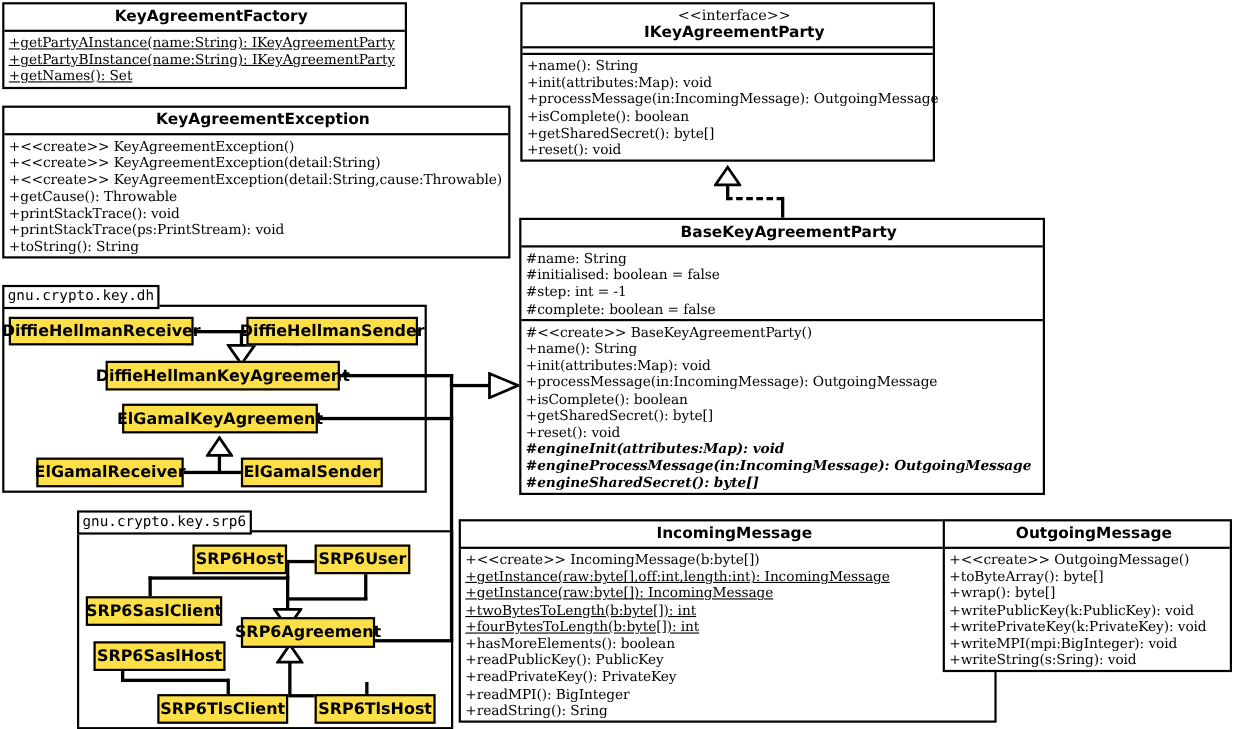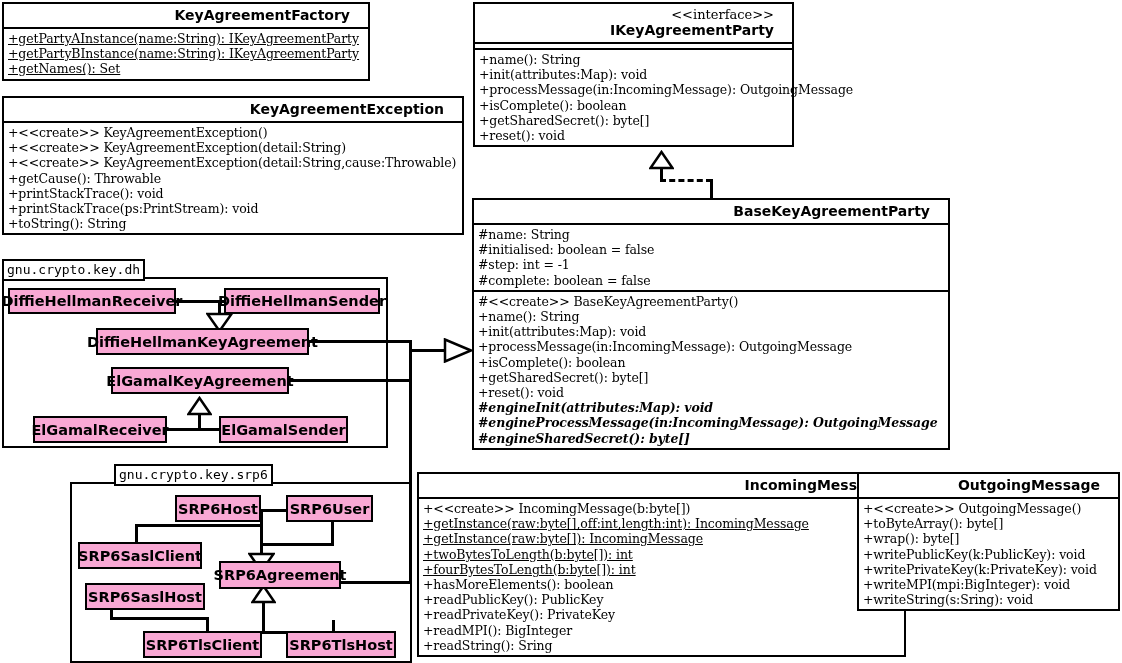--- a/index.html
+++ b/index.html
@@ -20,21 +20,21 @@
   
   .uml-class {
     position: absolute;
     box-sizing: border-box;
     border: 2px solid #000;
     background: #ffffff;
     z-index: 20;
   }
   .uml-title {
     box-sizing: border-box;
-    text-align: right;
+    text-align: center;
     font-weight: bold;
     font-size: 14px;
     font-family: "DejaVu Sans", sans-serif;
     padding: 3px 18px 4px 6px;
     line-height: 16px;
     color: #000;
     margin-left: 24px;
   }
   .uml-title.abstract { }
   .stereo {
@@ -60,21 +60,21 @@
     letter-spacing: -0.1px;
   }
   .feat.static { text-decoration: underline; }
   .feat.abstract { font-style: italic; font-weight: bold; }
 
   
   .uml-simple {
     position: absolute;
     box-sizing: border-box;
     border: 2.5px solid #000;
-    background: #f9a8d4;
+    background: #fde047;
     font-weight: bold;
     font-size: 14.5px;
     text-align: center;
     color: #000;
     display: flex;
     align-items: center;
     justify-content: center;
     z-index: 30;
   }
 
@@ -140,21 +140,21 @@
       <div class="feat">+&lt;&lt;create&gt;&gt; KeyAgreementException()</div>
       <div class="feat">+&lt;&lt;create&gt;&gt; KeyAgreementException(detail:String)</div>
       <div class="feat">+&lt;&lt;create&gt;&gt; KeyAgreementException(detail:String,cause:Throwable)</div>
       <div class="feat">+getCause(): Throwable</div>
       <div class="feat">+printStackTrace(): void</div>
       <div class="feat">+printStackTrace(ps:PrintStream): void</div>
       <div class="feat">+toString(): String</div>
     </div>
   </div>
 
-  <div class="uml-class" style="left:473px; top:2px; width:321px;">
+  <div class="uml-class" style="left:473px; top:2px; width:377px;">
     <div class="uml-title">
       <span class="stereo">&lt;&lt;interface&gt;&gt;</span>
       <span>IKeyAgreementParty</span>
     </div>
     <div class="uml-compartment empty"></div>
     <div class="uml-compartment">
       <div class="feat">+name(): String</div>
       <div class="feat">+init(attributes:Map): void</div>
       <div class="feat">+processMessage(in:IncomingMessage): OutgoingMessage</div>
       <div class="feat">+isComplete(): boolean</div>
@@ -237,21 +237,21 @@
       </svg>
   </div>
 
   <div class="uml-simple" style="left:8px; top:288px; width:168px; height:26px;">DiffieHellmanReceiver</div>
   <div class="uml-simple" style="left:224px; top:288px; width:156px; height:26px;">DiffieHellmanSender</div>
   <div class="uml-simple" style="left:96px; top:328px; width:213px; height:27px;">DiffieHellmanKeyAgreement</div>
   <div class="uml-simple" style="left:111px; top:367px; width:178px; height:27px;">ElGamalKeyAgreement</div>
   <div class="uml-simple" style="left:33px; top:416px; width:134px; height:27px;">ElGamalReceiver</div>
   <div class="uml-simple" style="left:219px; top:416px; width:129px; height:27px;">ElGamalSender</div>
 
-  <div class="pkg-tab" style="left:70px; top:464px;margin-left:44px;">gnu.crypto.key.srp6</div>
+  <div class="pkg-tab" style="left:70px; top:464px;">gnu.crypto.key.srp6</div>
   <div class="pkg" style="left:70px; top:482px; width:342px; height:181px;"></div>
 
   <div class="ln h" style="left:260px; top:509px; width:74px;"></div>
   <div class="ln v" style="left:331px; top:509px; height:36px;"></div>
   <div class="ln h" style="left:260px; top:543px; width:74px;"></div>
   <div class="ln h" style="left:135px; top:524px; width:128px;"></div>
   <div class="ln v" style="left:135px; top:524px; height:20px;"></div>
   <div class="ln v" style="left:260px; top:509px; height:48px;"></div>
   <div class="tri" style="left:248px; top:552px;">
     <svg width="27" height="20" viewBox="0 0 27 20">

